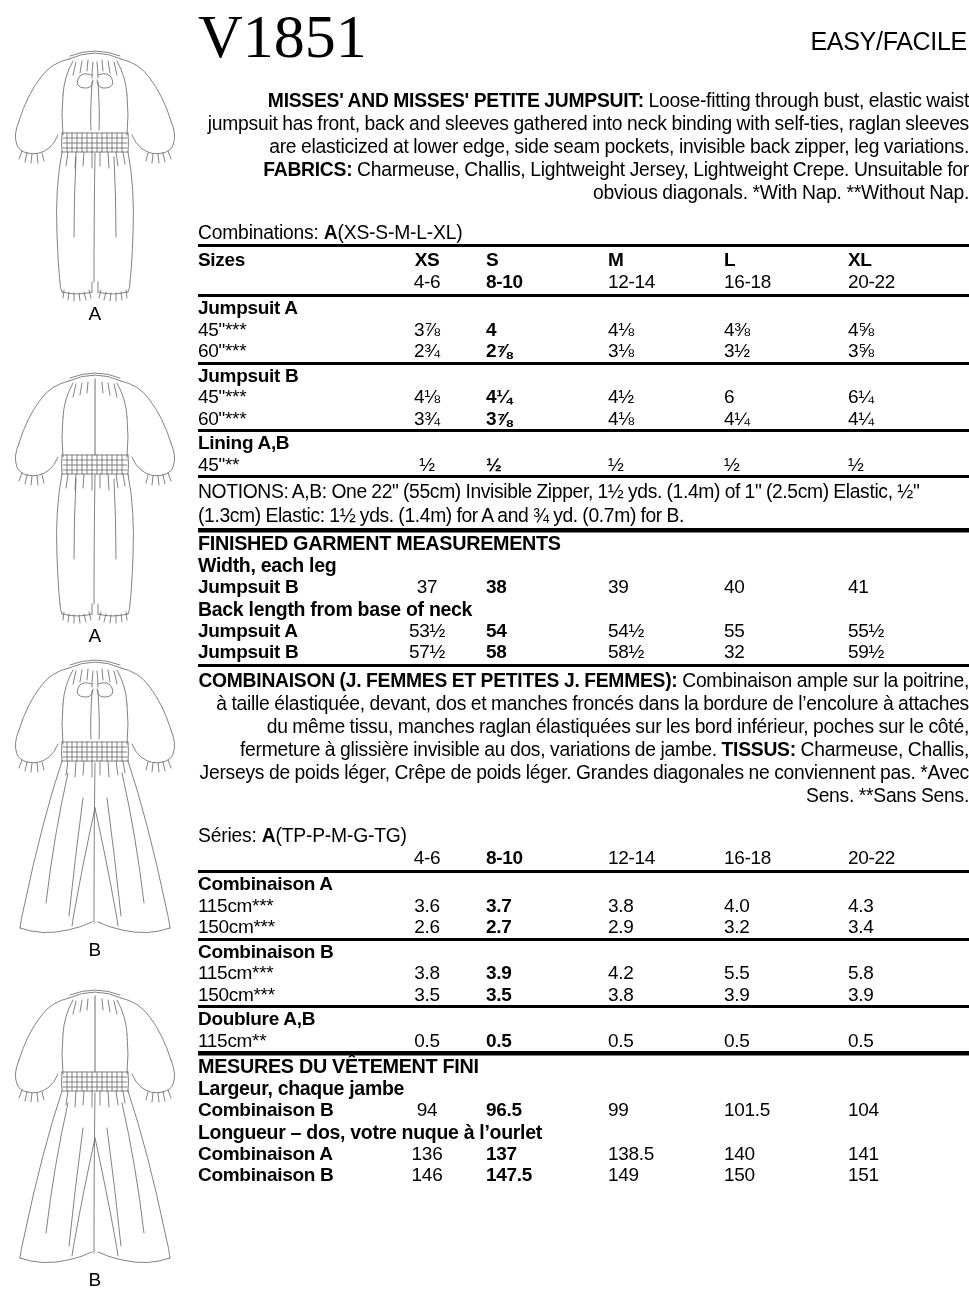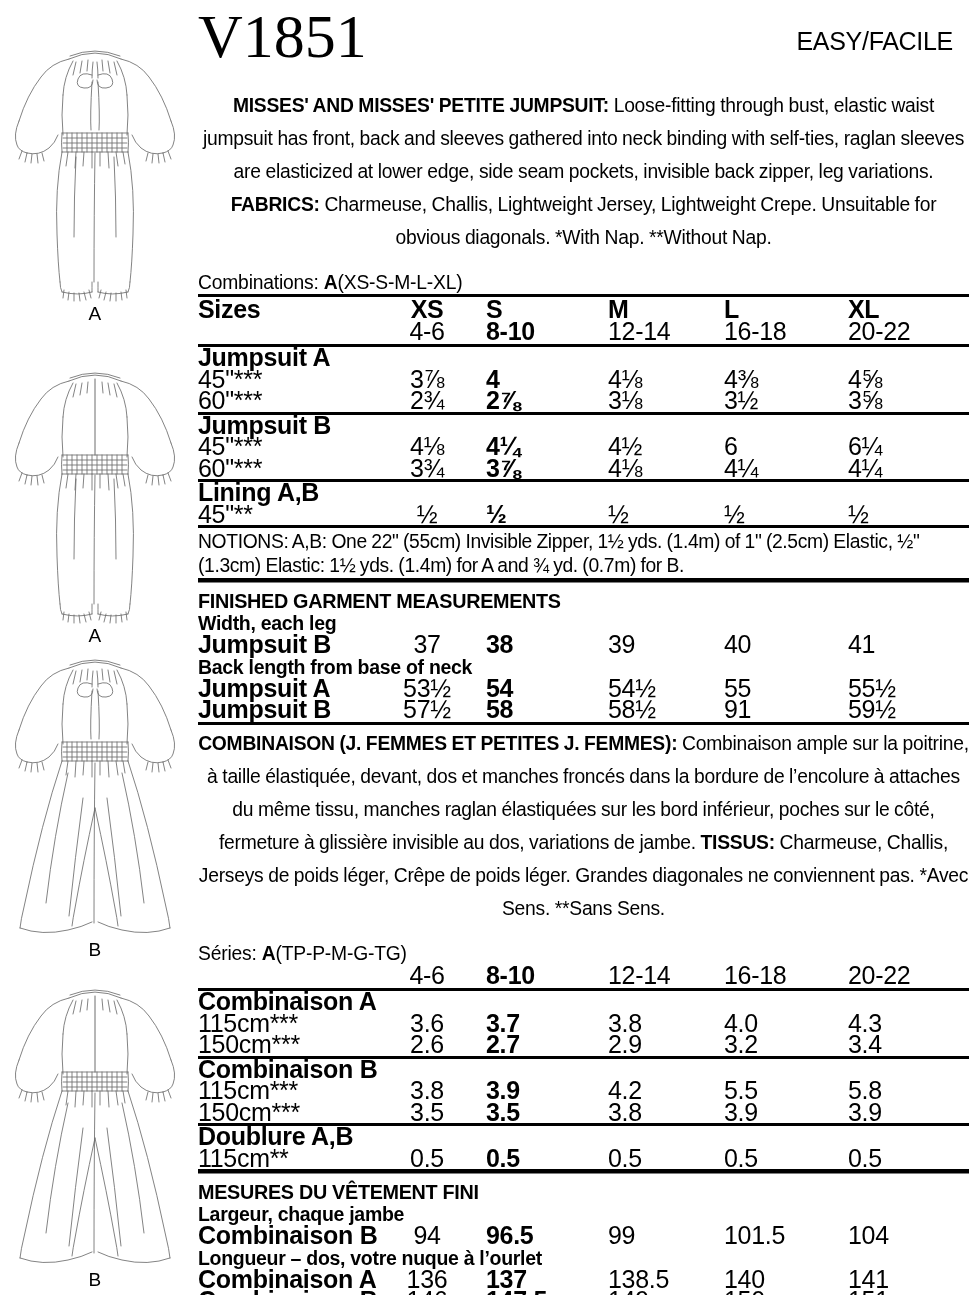--- a/index.html
+++ b/index.html
@@ -53,50 +53,50 @@
     position: absolute;
     left: 0; top: -4px;
     font-family: "Liberation Serif", serif;
     font-size: 62px;
     font-weight: 400;
     letter-spacing: 0px;
     line-height: 1;
   }
   .difficulty {
     position: absolute;
-    right: 16px; top: 20px;
+    right: 2px; top: 20px;
     font-size: 25px;
     letter-spacing: -0.3px;
     line-height: 1;
   }
 
   
   .para {
     font-size: 19.3px;
-    line-height: 33px;
+    line-height: 23px;
     letter-spacing: -0.25px;
-    text-align: center;
+    text-align: right;
     word-spacing: -0.4px;
   }
   .para b { font-weight: bold; }
 
   .combos {
     font-size: 19.3px;
     line-height: 23px;
     letter-spacing: -0.2px;
     margin-top: 17px;
   }
   .combos b { font-weight: bold; }
 
   
   table.yard {
     border-collapse: collapse;
     width: 771px;
     table-layout: fixed;
-    font-size: 25px;
+    font-size: 19px;
     letter-spacing: -0.3px;
   }
   table.yard td {
     padding: 0;
     vertical-align: baseline;
     line-height: 21.5px;
     white-space: nowrap;
   }
   td.c-label { width: 170px; }
   td.c1 { width: 118px; text-align: center; }
@@ -131,21 +131,21 @@
     font-size: 19.5px;
     line-height: 22px;
     letter-spacing: -0.3px;
   }
 
   .block-rule-top { border-top: 3px solid #000; }
   .block-rule-dbl {
     border-top: 3px solid #000;
     box-shadow: inset 0 3.6px 0 -2.2px #000;
   }
-  .fgm { padding-top: 9px; padding-bottom: 1px; }
+  .fgm { padding-top: 1px; padding-bottom: 1px; }
 </style>
 </head>
 <body>
 
 <div id="figures">
 
   <div class="figure-cell" style="top:12px;">
     <svg width="178" height="290" viewBox="0 0 178 290">
       <g fill="none" stroke="#6d6d6d" stroke-width="0.85" stroke-linejoin="round" stroke-linecap="round">
 
@@ -476,21 +476,21 @@
           <td class="c2">54</td>
           <td class="c3">54½</td>
           <td class="c4">55</td>
           <td class="c5">55½</td>
         </tr>
         <tr>
           <td class="c-label b">Jumpsuit B</td>
           <td class="c1">57½</td>
           <td class="c2">58</td>
           <td class="c3">58½</td>
-          <td class="c4">91</td>
+          <td class="c4">32</td>
           <td class="c5">59½</td>
         </tr>
       </tbody>
     </table>
   </div>
 
   <div class="para block-rule-top" style="padding-top:2px;"><b>COMBINAISON (J. FEMMES ET PETITES J. FEMMES):</b> Combinaison ample sur la poitrine, à taille élastiquée, devant, dos et manches froncés dans la bordure de l’encolure à attaches du même tissu, manches raglan élastiquées sur les bord inférieur, poches sur le côté, fermeture à glissière invisible au dos, variations de jambe. <b>TISSUS:</b> Charmeuse, Challis, Jerseys de poids léger, Crêpe de poids léger. Grandes diagonales ne conviennent pas. *Avec Sens. **Sans Sens.</div>
 
   <div class="combos">Séries: <b>A</b>(TP-P-M-G-TG)</div>
 

